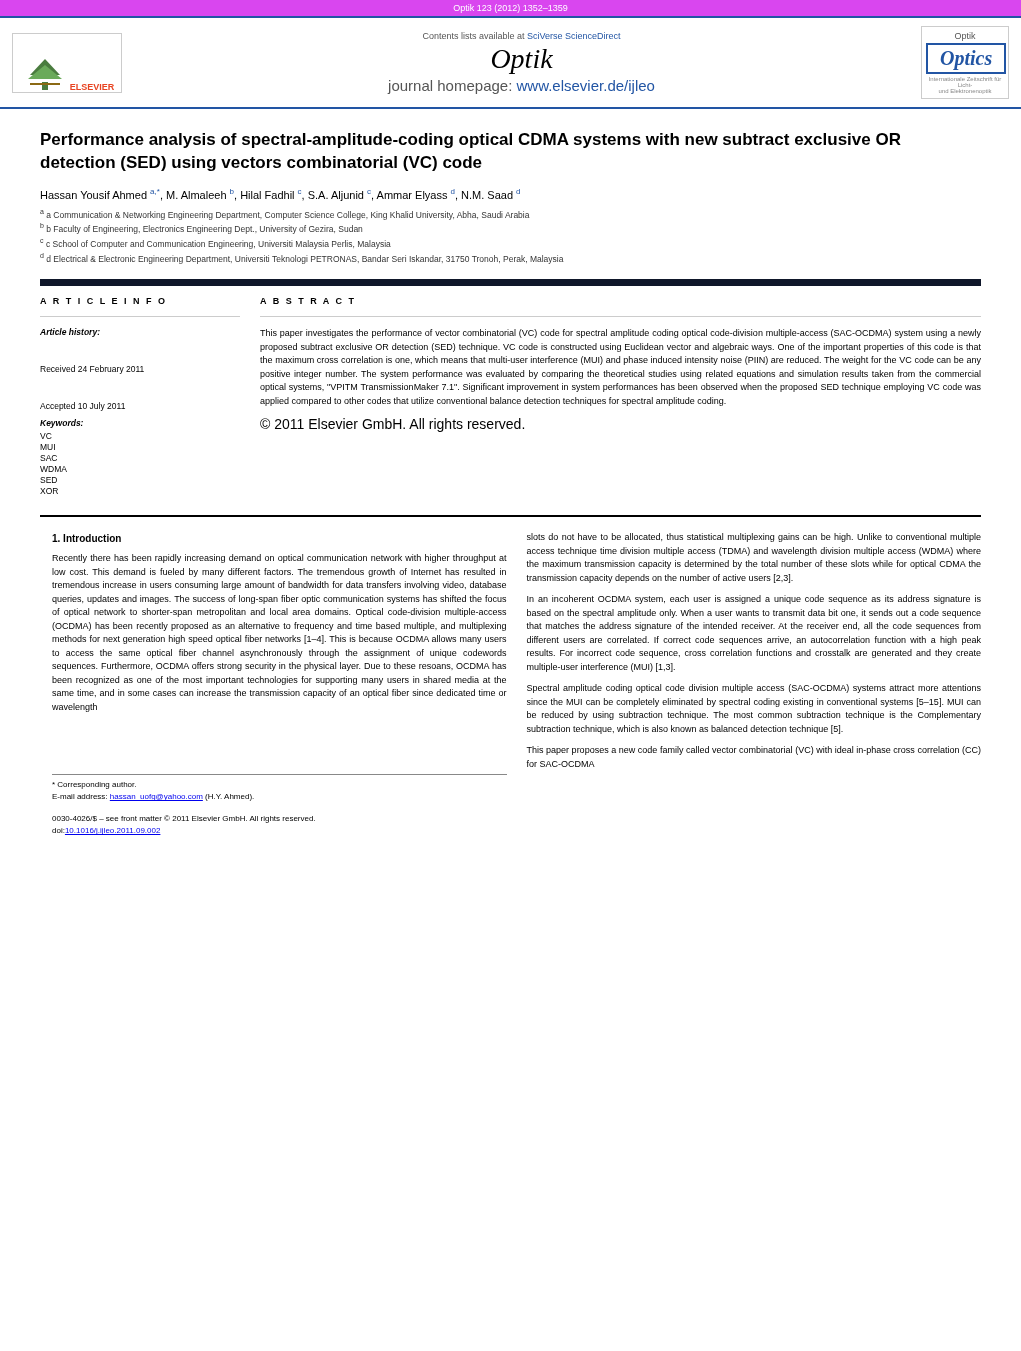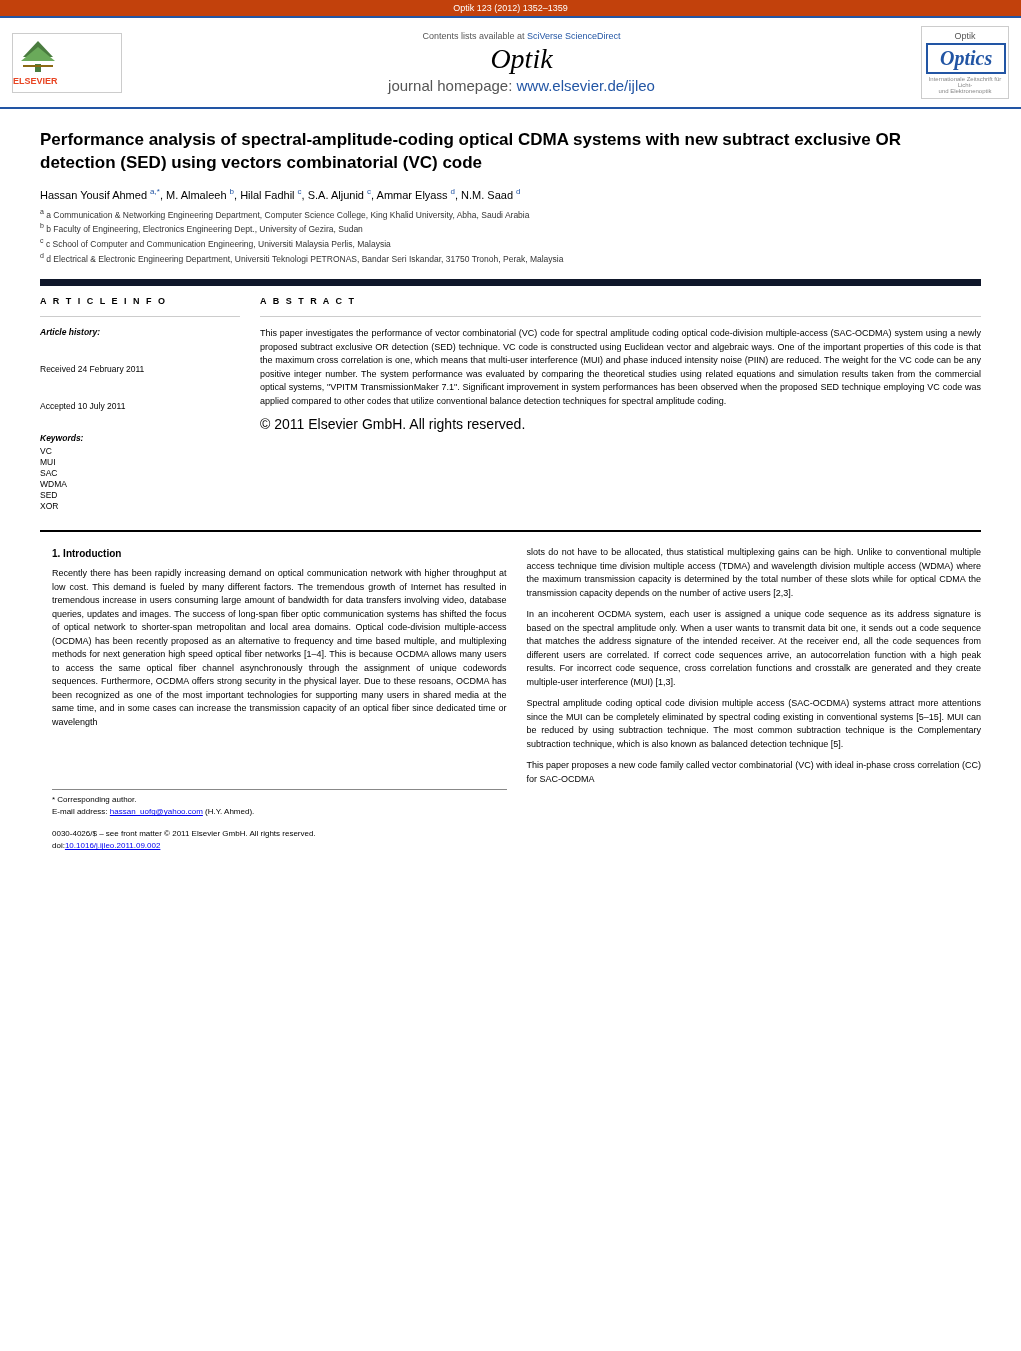--- a/index.html
+++ b/index.html
@@ -7,21 +7,21 @@
       background: #fff;
       font-family: 'Times New Roman', Times, serif;
       font-size: 10px;
       color: #000;
       width: 1021px;
       min-height: 1351px;
     }
 
     
     .top-bar {
-      background: #c2410c;
+      background: #d946ef;
       color: #fff;
       text-align: center;
       font-size: 9px;
       padding: 3px 0;
       font-family: Arial, sans-serif;
     }
 
     
     .journal-header {
       display: flex;
@@ -29,22 +29,22 @@
       border-bottom: 2px solid #2255a4;
       border-top: 2px solid #2255a4;
       padding: 8px 12px;
       margin-top: 0;
     }
     .elsevier-logo {
       width: 110px;
       height: 60px;
       border: 1px solid #ccc;
       display: flex;
-      flex-direction: column;
-      align-items: flex-start;
+      flex-direction: row;
+      align-items: flex-end;
       justify-content: center;
       font-size: 8px;
       color: #333;
       font-family: Arial, sans-serif;
     }
     .elsevier-logo .elsevier-text {
       font-size: 9px;
       font-weight: bold;
       color: #e84422;
       margin-top: 2px;
@@ -155,21 +155,21 @@
     .article-history-item {
       font-size: 8.5px;
       margin-bottom: 1px;
       margin-top: 27px;
     }
 
     .keywords-title {
       font-style: italic;
       font-size: 8.5px;
       font-weight: bold;
-      margin-top: 22px;
+      margin-top: 7px;
       margin-bottom: 3px;
     }
     .keyword-item {
       font-size: 8.5px;
       margin-bottom: 1px;
     }
 
     .abstract-text {
       font-size: 9px;
       line-height: 1.5;

